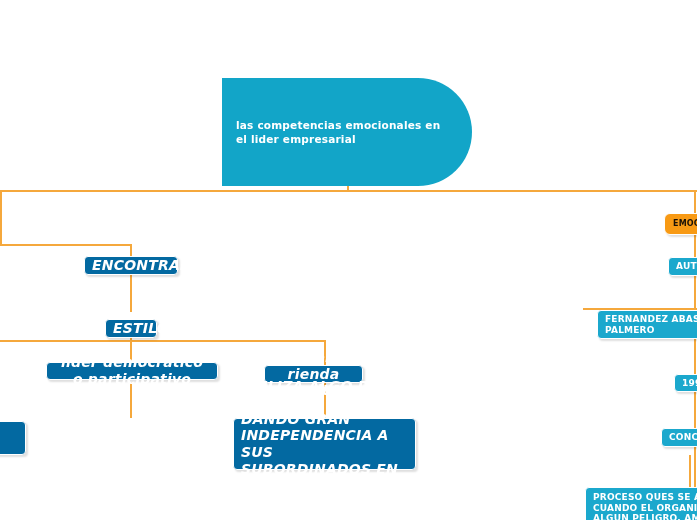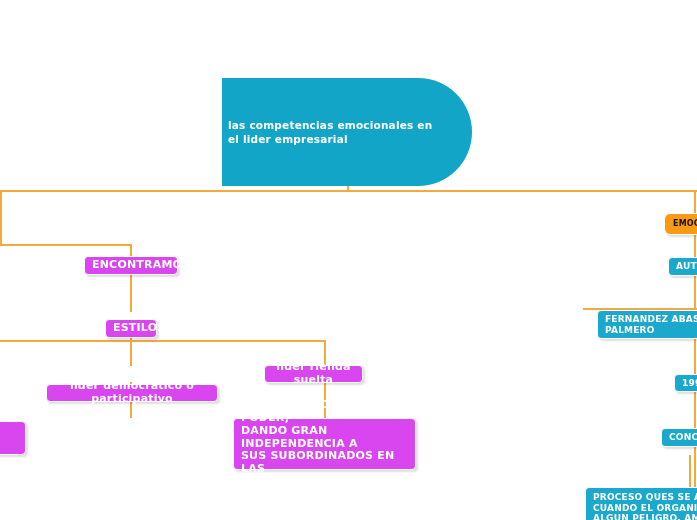--- a/index.html
+++ b/index.html
@@ -35,30 +35,31 @@
     align-items: center;
   }
   .node-inner { width: 100%; white-space: pre-line; }
 
   .root {
     background: #12A5C8;
     color: #ffffff;
     border-radius: 0 70px 70px 0;
     font-size: 10.5px;
     font-weight: bold;
-    padding: 0 0 0 6px;
+    padding: 0 0 0 14px;
     line-height: 1.35;
     box-shadow: none;
   }
   .blue {
-    background: #d946ef;
+    background: #0369a1;
     color: #ffffff;
-    font-size: 11px;
+    font-size: 14px;
     padding: 4px 7px;
     border: 1px solid #ffffff;
+    font-style: italic;
   }
   .cyan {
     background: #1BA8CD;
     color: #ffffff;
     font-size: 9px;
     padding: 4px 7px;
     border: 1px solid #ffffff;
   }
   .orange {
     background: #F89A14;
@@ -105,21 +106,21 @@
   </div>
 
   <div class="node blue" style="left:84px; top:256px; width:94px; height:19px; justify-content:center;">
     <div class="node-inner" style="text-align:center;">ENCONTRAMOS</div>
   </div>
 
   <div class="node blue" style="left:105px; top:319px; width:52px; height:19px; justify-content:center;">
     <div class="node-inner" style="text-align:center;">ESTILOS</div>
   </div>
 
-  <div class="node blue" style="left:46px; top:384px; width:172px; height:18px; justify-content:center;">
+  <div class="node blue" style="left:46px; top:362px; width:172px; height:18px; justify-content:center;">
     <div class="node-inner" style="text-align:center;">lider democratico o participativo</div>
   </div>
 
   <div class="node blue" style="left:264px; top:365px; width:99px; height:18px; justify-content:center;">
     <div class="node-inner" style="text-align:center;">lider rienda suelta</div>
   </div>
 
 
   <div class="node blue" style="left:233px; top:418px; width:183px; height:52px; align-items:center;">
     <div class="node-inner">UTILIZA ALGO DE SU PODER,

